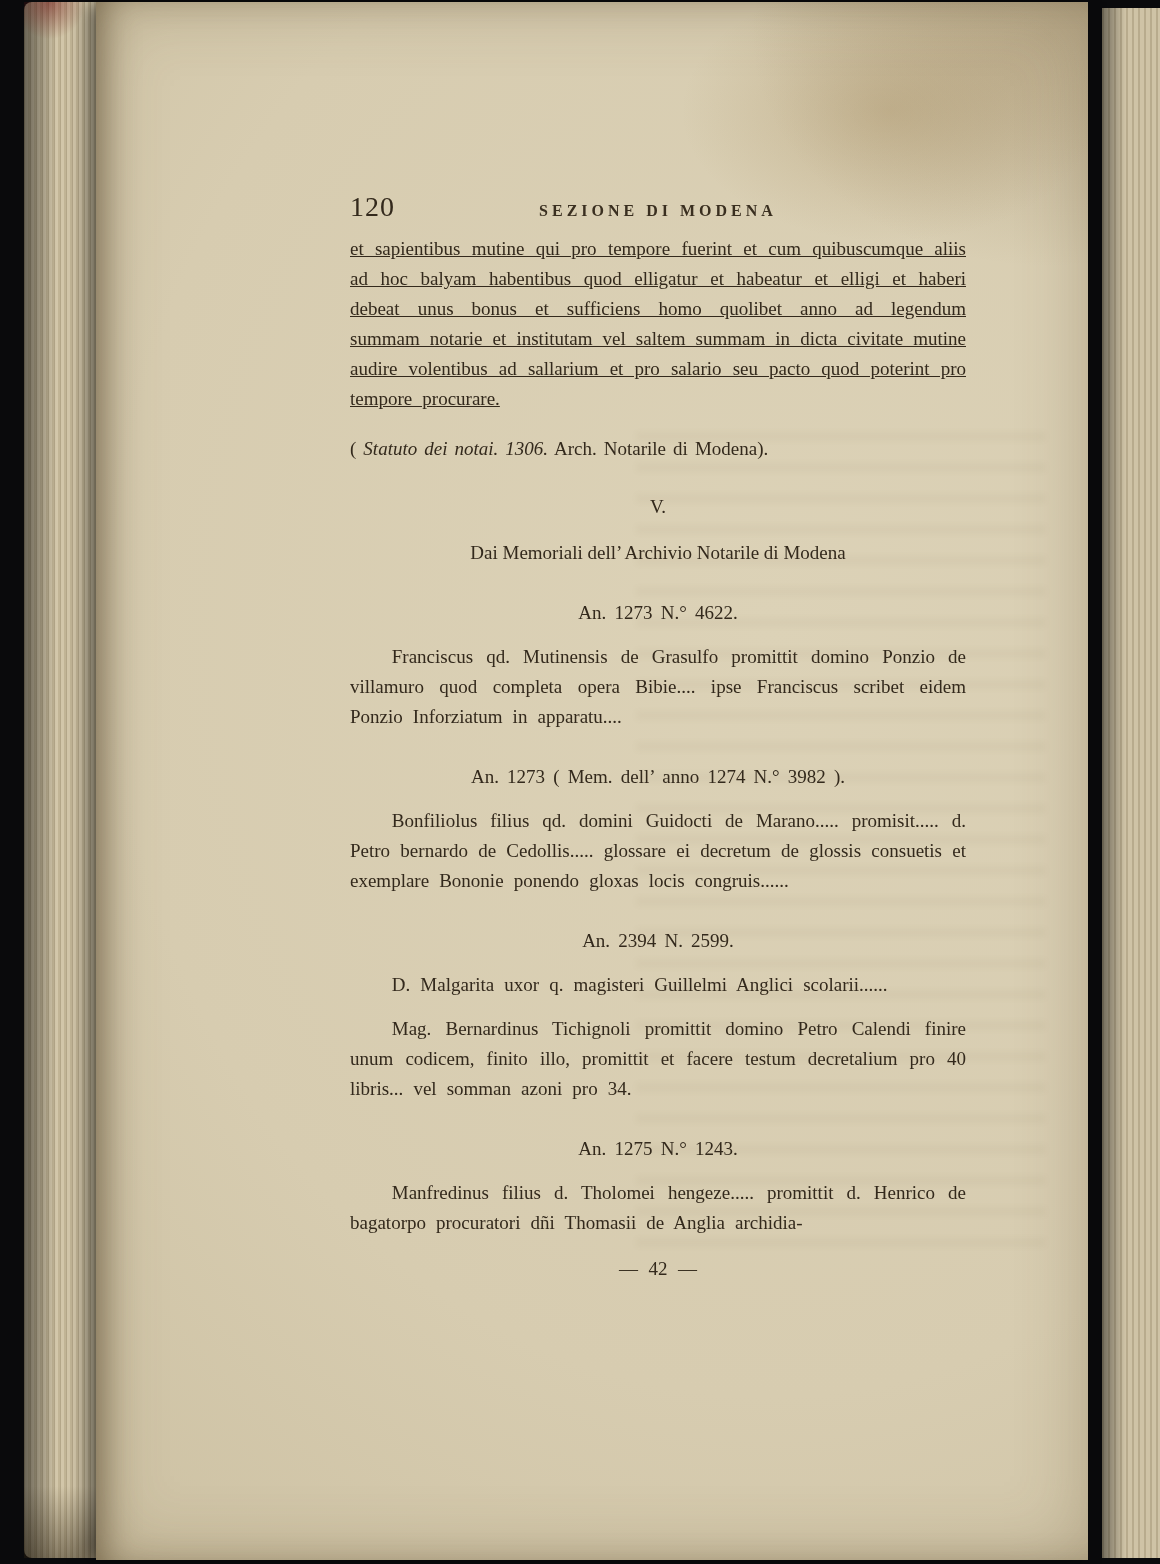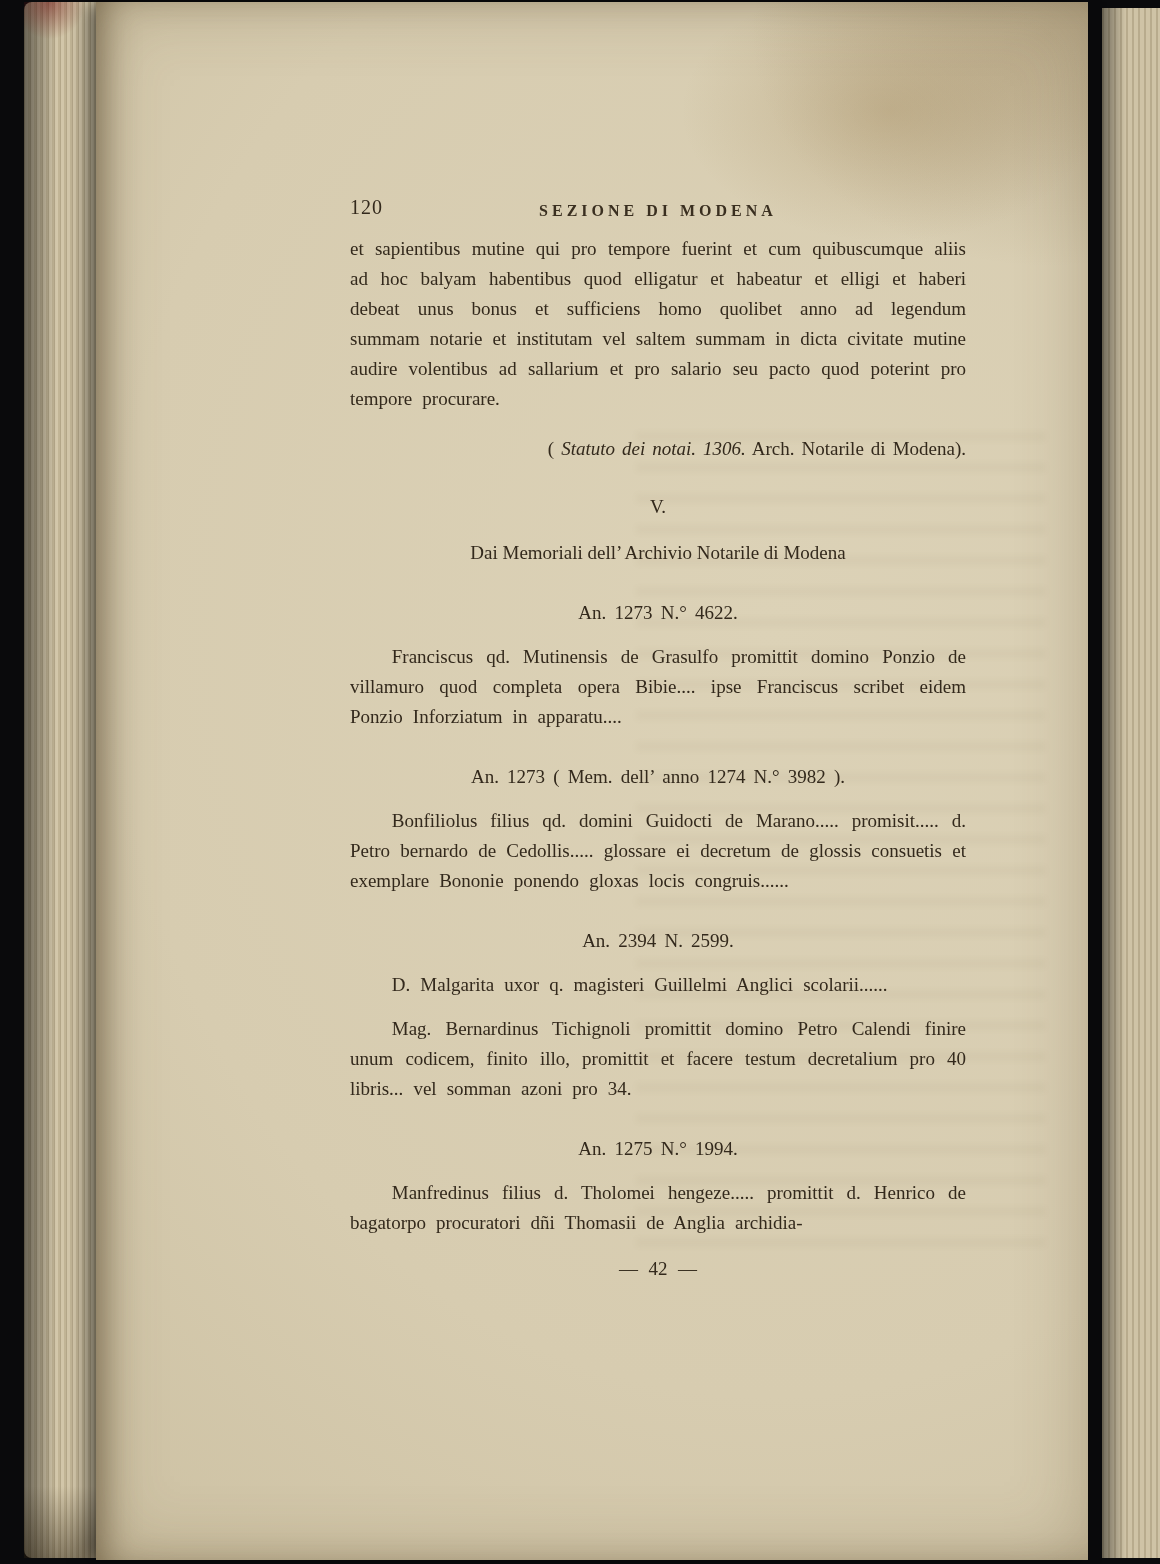--- a/index.html
+++ b/index.html
@@ -78,41 +78,42 @@
     left: 254px; top: 190px;
     width: 616px;
     color: #33291c;
     font-size: 19px;
     line-height: 30px;
   }
 
   .page-head { position: relative; height: 30px; }
   .page-num {
     position: absolute; left: 0; top: 0;
-    font-size: 20px; letter-spacing: 1px;
+    font-size: 28px; letter-spacing: 1px;
   }
   .running-head {
     display: block;
     text-align: center;
     font-weight: bold;
     font-size: 16px;
     letter-spacing: 4px;
     color: #3a2f20;
     padding-top: 4px;
   }
 
   .body-par {
     margin: 12px 0 0;
     text-align: justify;
     word-spacing: .28em;
+    text-decoration: underline;
   }
 
   .citation {
     margin: 20px 0 12px;
-    text-align: right;
+    text-align: left;
     word-spacing: .12em;
   }
   .cit-italic { font-style: italic; }
 
   .section-num  { margin: 28px 0 0; text-align: center; }
   .section-title{ margin: 16px 0 0; text-align: center; }
 
   .an-heading {
     margin: 30px 0 0;
     text-align: center;
@@ -160,21 +161,21 @@
       <p class="entry-par">Franciscus qd. Mutinensis de Grasulfo promittit domino Ponzio de villamuro quod completa opera Bibie.... ipse Franciscus scribet eidem Ponzio Inforziatum in apparatu....</p>
 
       <div class="an-heading">An. 1273 ( Mem. dell’ anno 1274 N.° 3982 ).</div>
       <p class="entry-par">Bonfiliolus filius qd. domini Guidocti de Marano..... promisit..... d. Petro bernardo de Cedollis..... glossare ei decretum de glossis consuetis et exemplare Bononie ponendo gloxas locis congruis......</p>
 
       <div class="an-heading">An. 2394 N. 2599.</div>
       <p class="entry-par">D. Malgarita uxor q. magisteri Guillelmi Anglici scolarii......</p>
 
       <p class="entry-par">Mag. Bernardinus Tichignoli promittit domino Petro Calendi finire unum codicem, finito illo, promittit et facere testum decretalium pro 40 libris... vel somman azoni pro 34.</p>
 
-      <div class="an-heading">An. 1275 N.° 1994.</div>
+      <div class="an-heading">An. 1275 N.° 1243.</div>
       <p class="entry-par">Manfredinus filius d. Tholomei hengeze..... promittit d. Henrico de bagatorpo procuratori dñi Thomasii de Anglia archidia-</p>
 
       <div class="page-footer">— 42 —</div>
 
     </div>
   </div>
 
   <div class="next-page"></div>
 
 </div>

